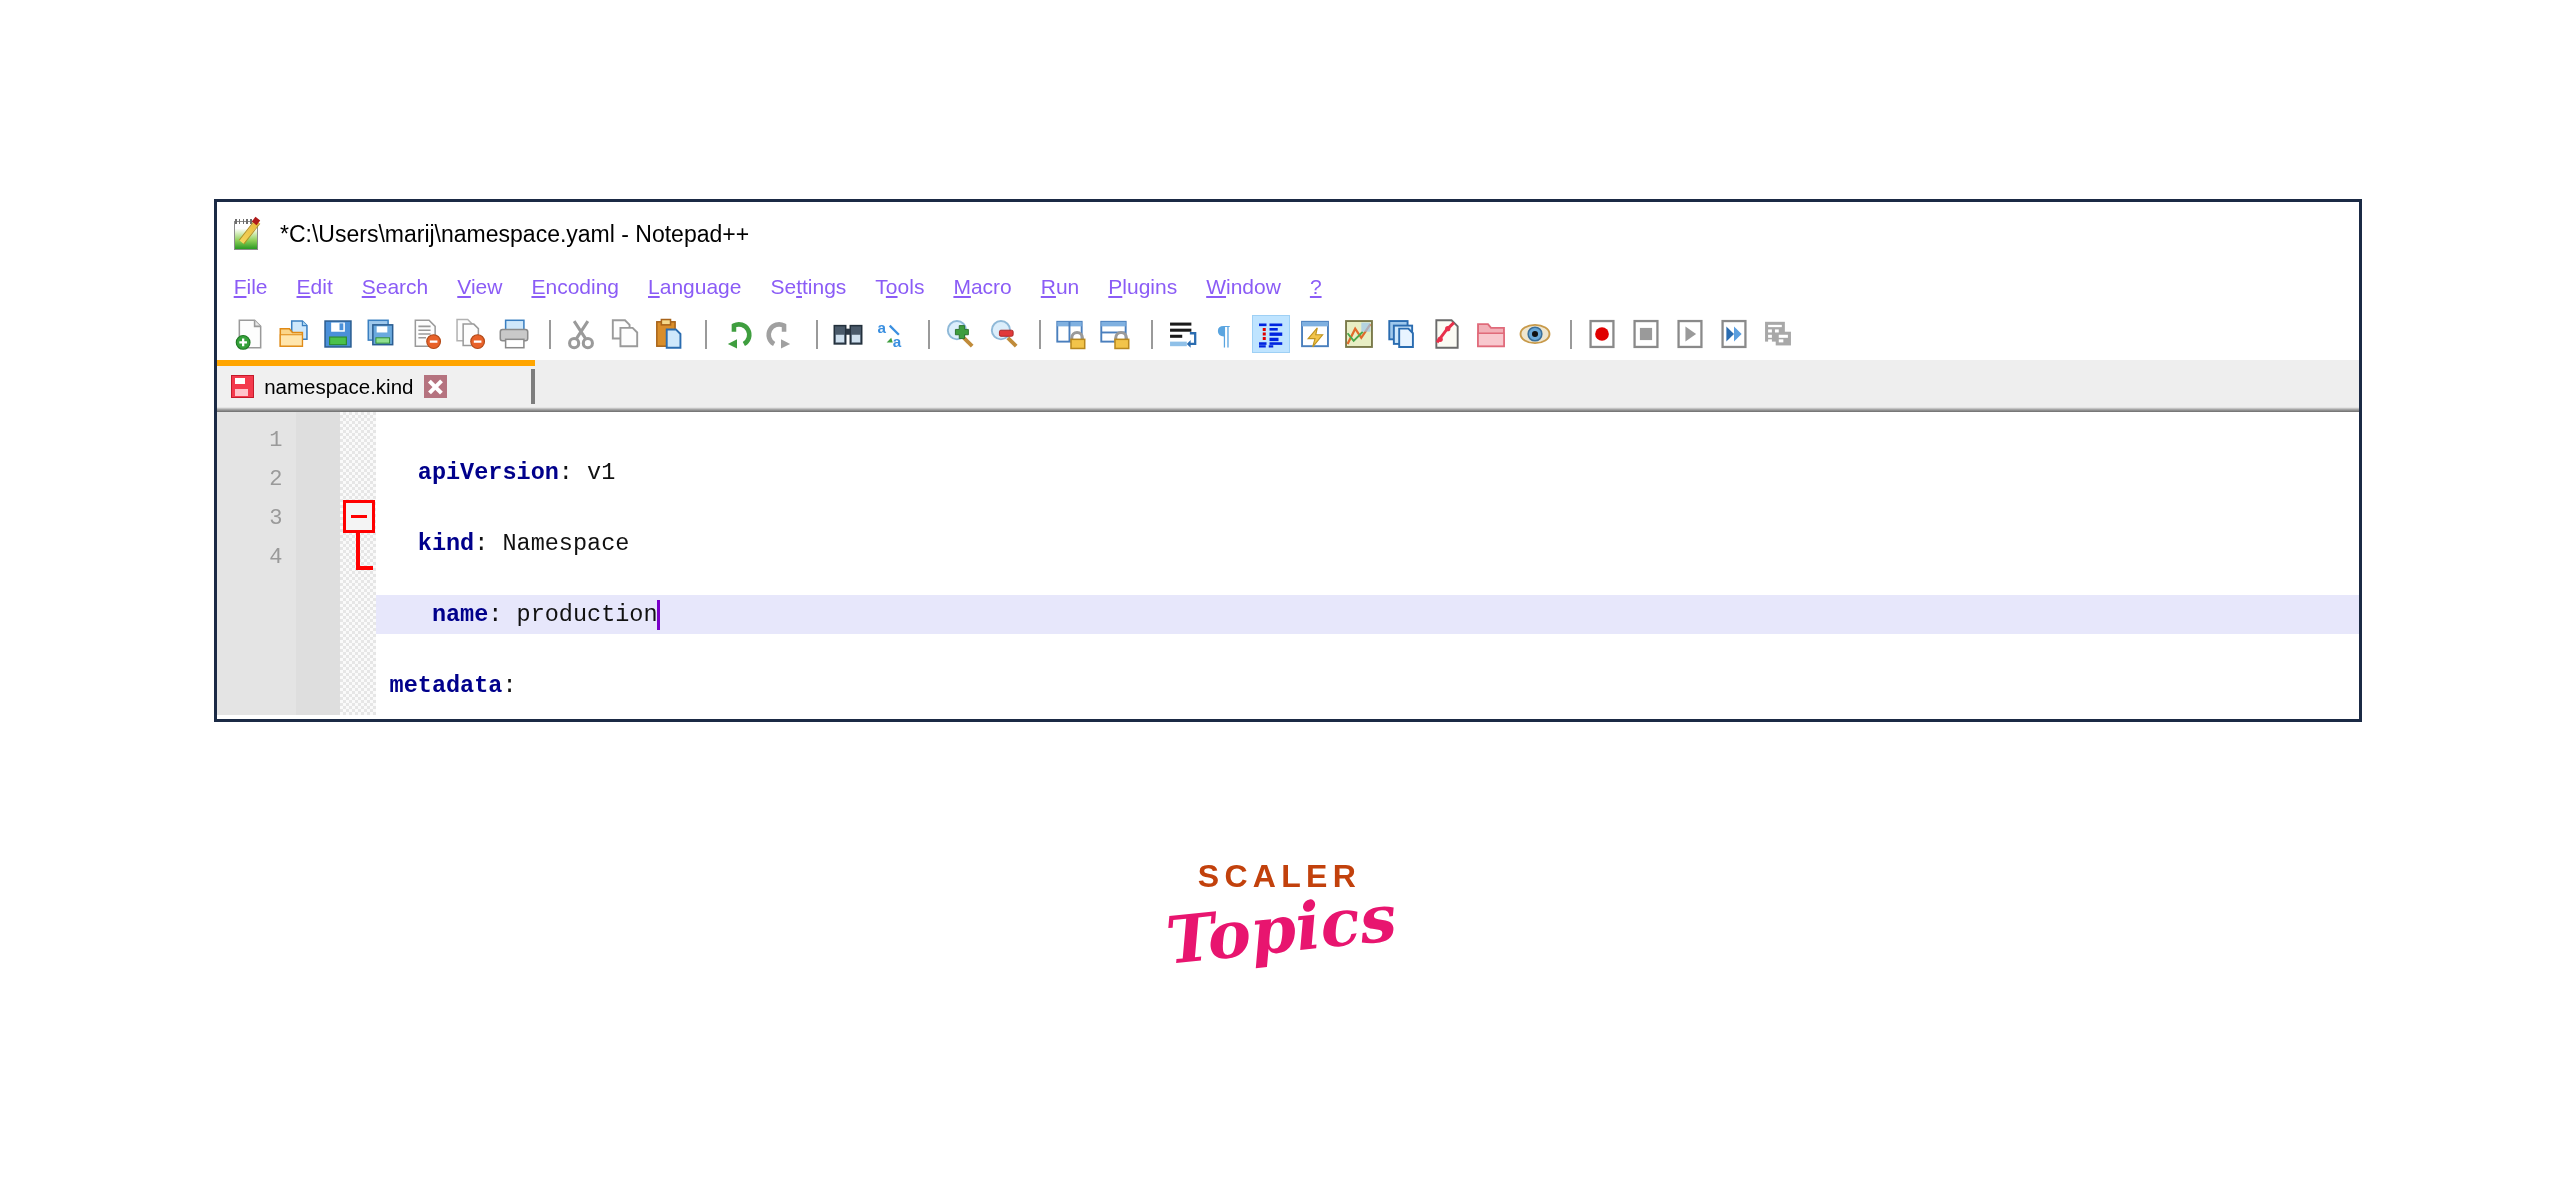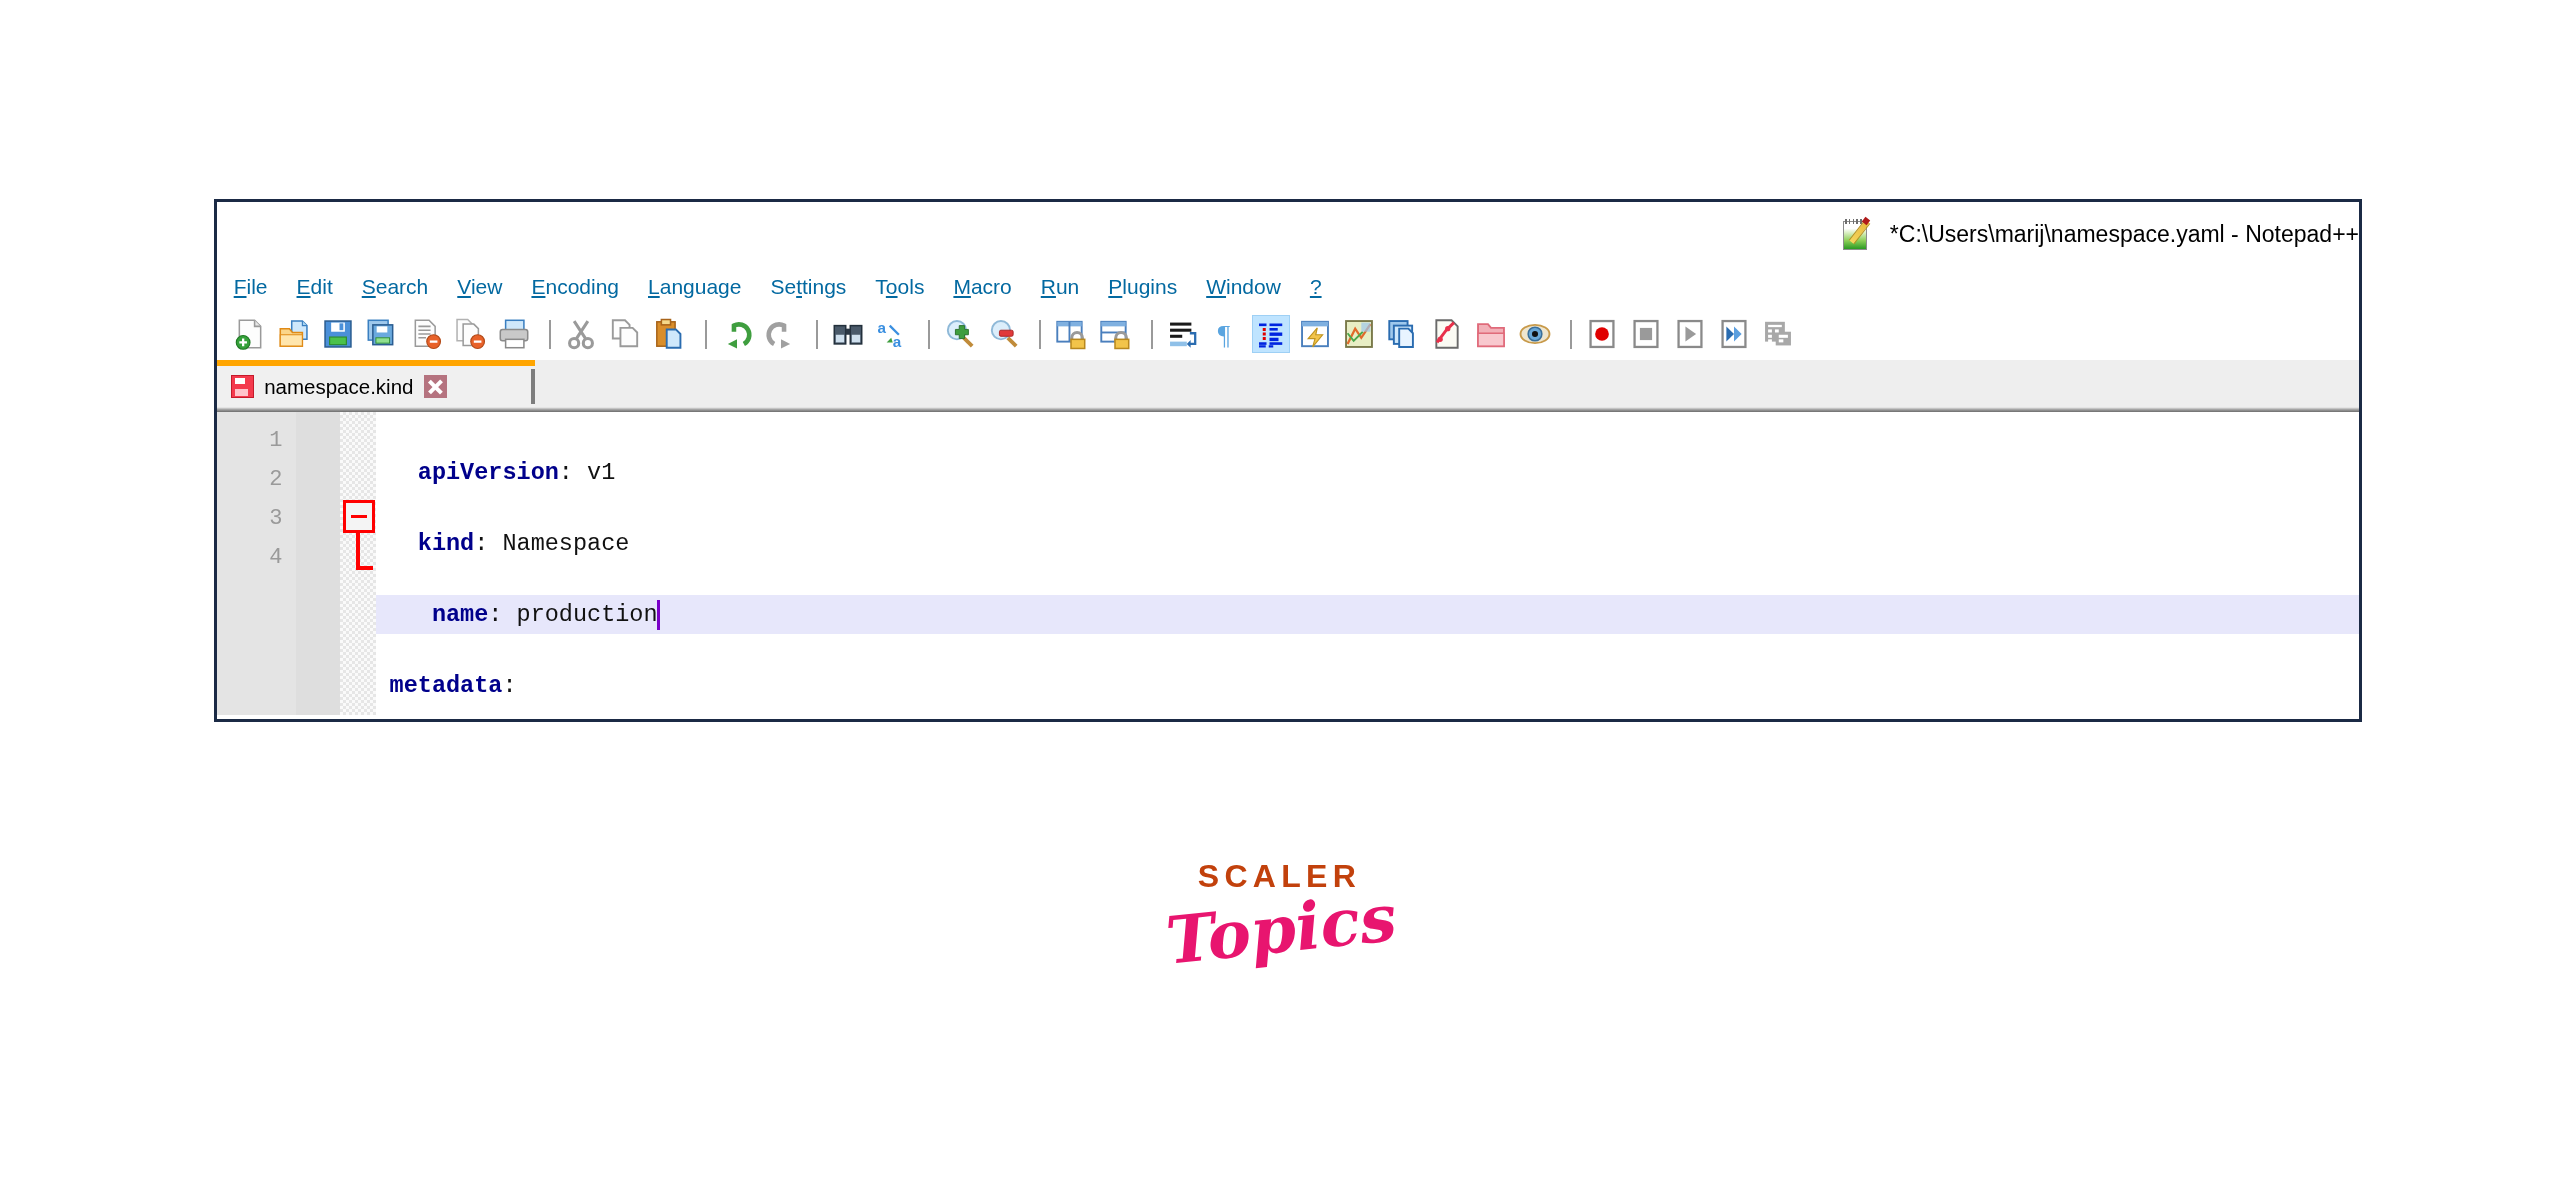--- a/index.html
+++ b/index.html
@@ -27,21 +27,20 @@
     box-sizing: border-box;
   }
 
   
   #title-bar {
     height: 64px;
     display: flex;
     align-items: center;
     padding-left: 15px;
     background: #ffffff;
-    justify-content: flex-end;
   }
   .npp-icon {
     width: 33px;
     height: 33px;
     position: relative;
     flex: 0 0 auto;
     margin-right: 15px;
   }
   .npp-icon .pad {
     position: absolute;
@@ -82,21 +81,21 @@
   
   #menu-bar {
     height: 42px;
     display: flex;
     align-items: center;
     padding-left: 16.7px;
     background: #ffffff;
   }
   .menu-item {
     font-size: 21px;
-    color: #0369a1;
+    color: #8b5cf6;
     margin-right: 29px;
     white-space: nowrap;
     cursor: default;
   }
   .menu-item .mn {
     text-decoration: underline;
   }
 
   
   #toolbar {

